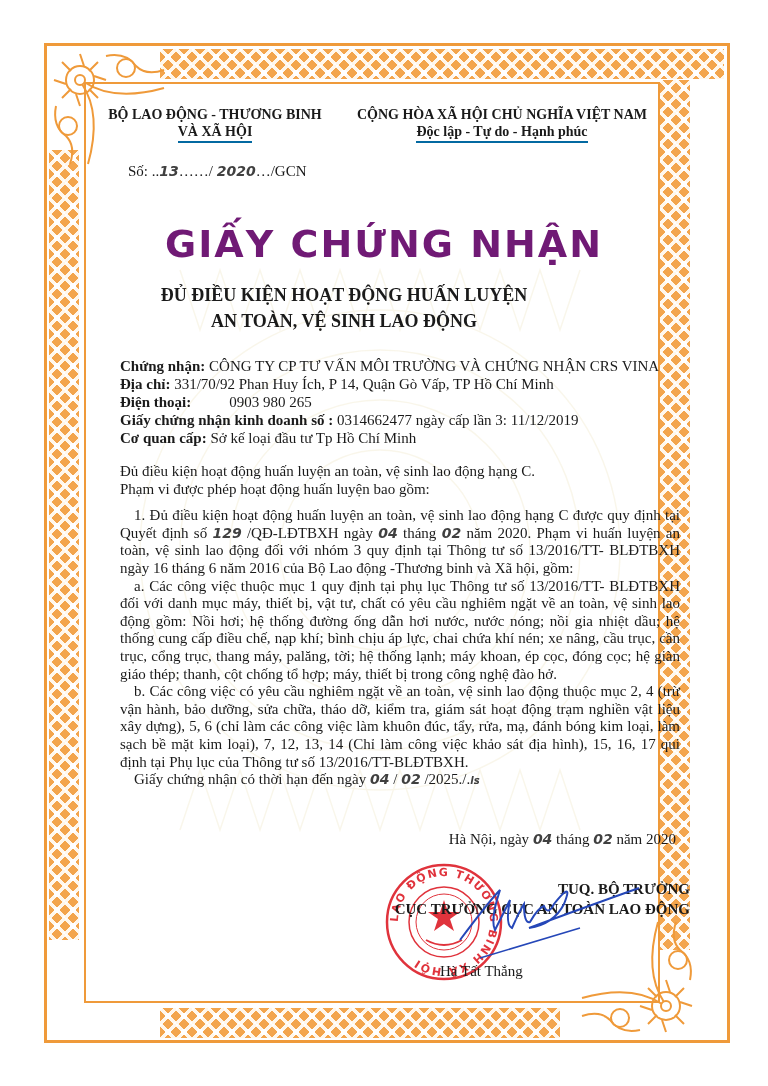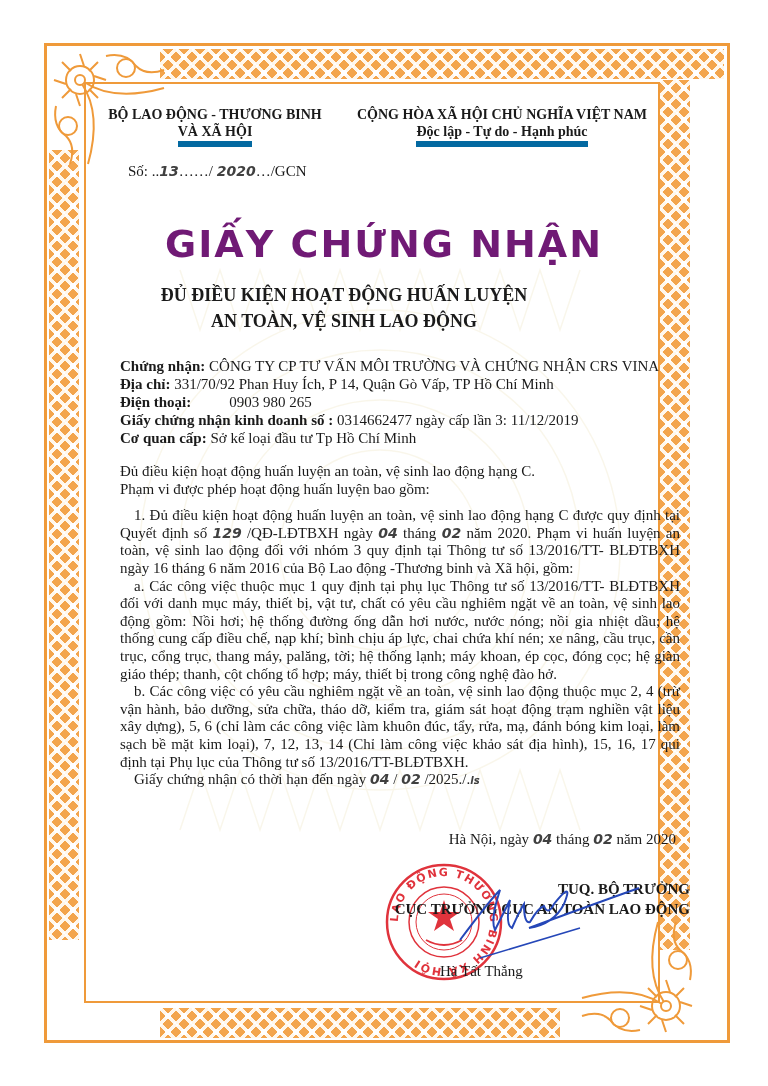--- a/index.html
+++ b/index.html
@@ -24,21 +24,21 @@
   .corner { position:absolute; width:120px; height:120px; }
   .corner.tl { left:46px; top:46px; }
   .corner.br { left:580px; top:920px; }
   .watermark { position:absolute; left:120px; top:150px; width:520px; height:800px; opacity:0.25; }
 
   .content { position:absolute; left:0; top:0; width:768px; height:1086px; }
   .hdr-left { position:absolute; left:100px; top:106px; width:230px; text-align:center;
               font-weight:bold; font-size:14px; line-height:17px; }
   .hdr-right { position:absolute; left:332px; top:106px; width:340px; text-align:center;
                font-weight:bold; font-size:14px; line-height:17px; }
-  .ul-line { display:inline-block; border-bottom:6px solid #0369a1; padding-bottom:1px; }
+  .ul-line { display:inline-block; border-bottom:2px solid #0369a1; padding-bottom:1px; }
   .so { position:absolute; left:128px; top:163px; font-size:15px; }
   .hand { color:#404040; font-family:"DejaVu Sans", sans-serif; font-style:italic; font-weight:bold; font-size:14px; }
   .title { position:absolute; left:0; width:768px; top:222px; text-align:center;
            color:#701a75; font-family:"DejaVu Sans", sans-serif; font-weight:bold;
            font-size:38px; letter-spacing:2px; }
   .subtitle { position:absolute; left:0; width:688px; text-align:center; font-weight:bold; font-size:18px; }
   .sub1 { top:285px; } .sub2 { top:311px; }
   .info { position:absolute; left:120px; top:357px; width:560px; font-size:15px; line-height:18px; }
   .info b { font-weight:bold; }
   .body { position:absolute; left:120px; top:463px; width:560px; font-size:15px; line-height:17.6px; text-align:justify; }

